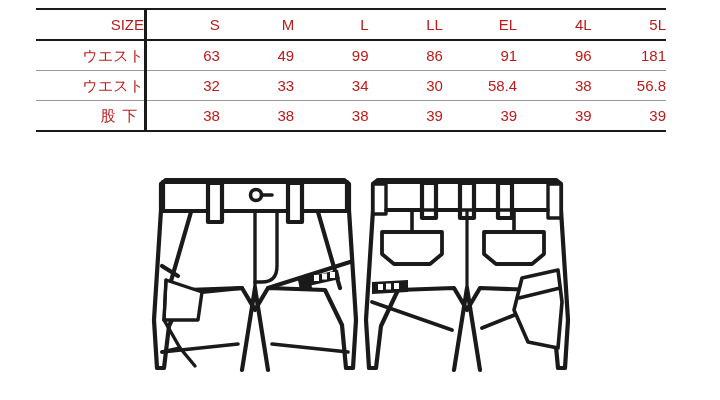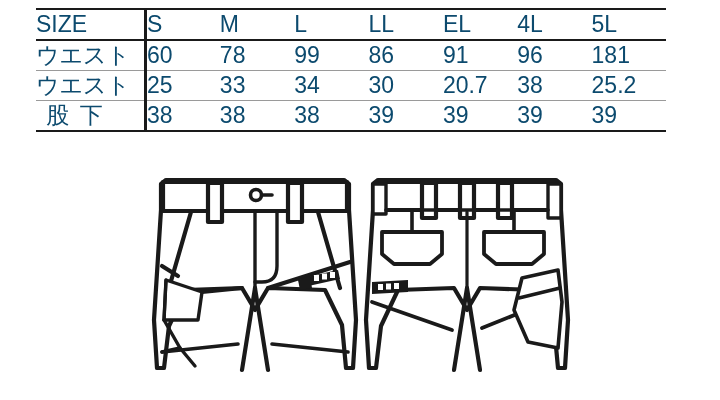--- a/index.html
+++ b/index.html
@@ -31,23 +31,23 @@
   table.size-table tr.header-row td {
     border-bottom: 2px solid #1a1a1a;
   }
   table.size-table tr.header-row {
     border-top: 2px solid #1a1a1a;
   }
   table.size-table td {
     height: 29px;
     line-height: 29px;
     padding: 0;
-    text-align: left;
-    font-size: 23px;
-    color: #0c4a6e;
+    text-align: right;
+    font-size: 15px;
+    color: #b91c1c;
     border-bottom: 1px solid #9a9a9a;
     white-space: nowrap;
   }
   table.size-table tr:last-child td {
     border-bottom: 2px solid #1a1a1a;
   }
   td.row-label {
     width: 108px;
     border-right: 3px solid #1a1a1a;
     font-size: 18px;
@@ -89,39 +89,39 @@
         <td>M</td>
         <td>L</td>
         <td>LL</td>
         <td>EL</td>
         <td>4L</td>
         <td>5L</td>
       </tr>
 
       <tr>
         <td class="row-label">ウエスト</td>
-        <td>60</td>
-        <td>78</td>
+        <td>63</td>
+        <td>49</td>
         <td>99</td>
         <td>86</td>
         <td>91</td>
         <td>96</td>
         <td>181</td>
       </tr>
 
 
       <tr>
         <td class="row-label">ウエスト</td>
-        <td>25</td>
+        <td>32</td>
         <td>33</td>
         <td>34</td>
         <td>30</td>
-        <td>20.7</td>
-        <td>38</td>
-        <td>25.2</td>
+        <td>58.4</td>
+        <td>38</td>
+        <td>56.8</td>
       </tr>
 
       <tr>
         <td class="row-label spaced">股下</td>
         <td>38</td>
         <td>38</td>
         <td>38</td>
         <td>39</td>
         <td>39</td>
         <td>39</td>

